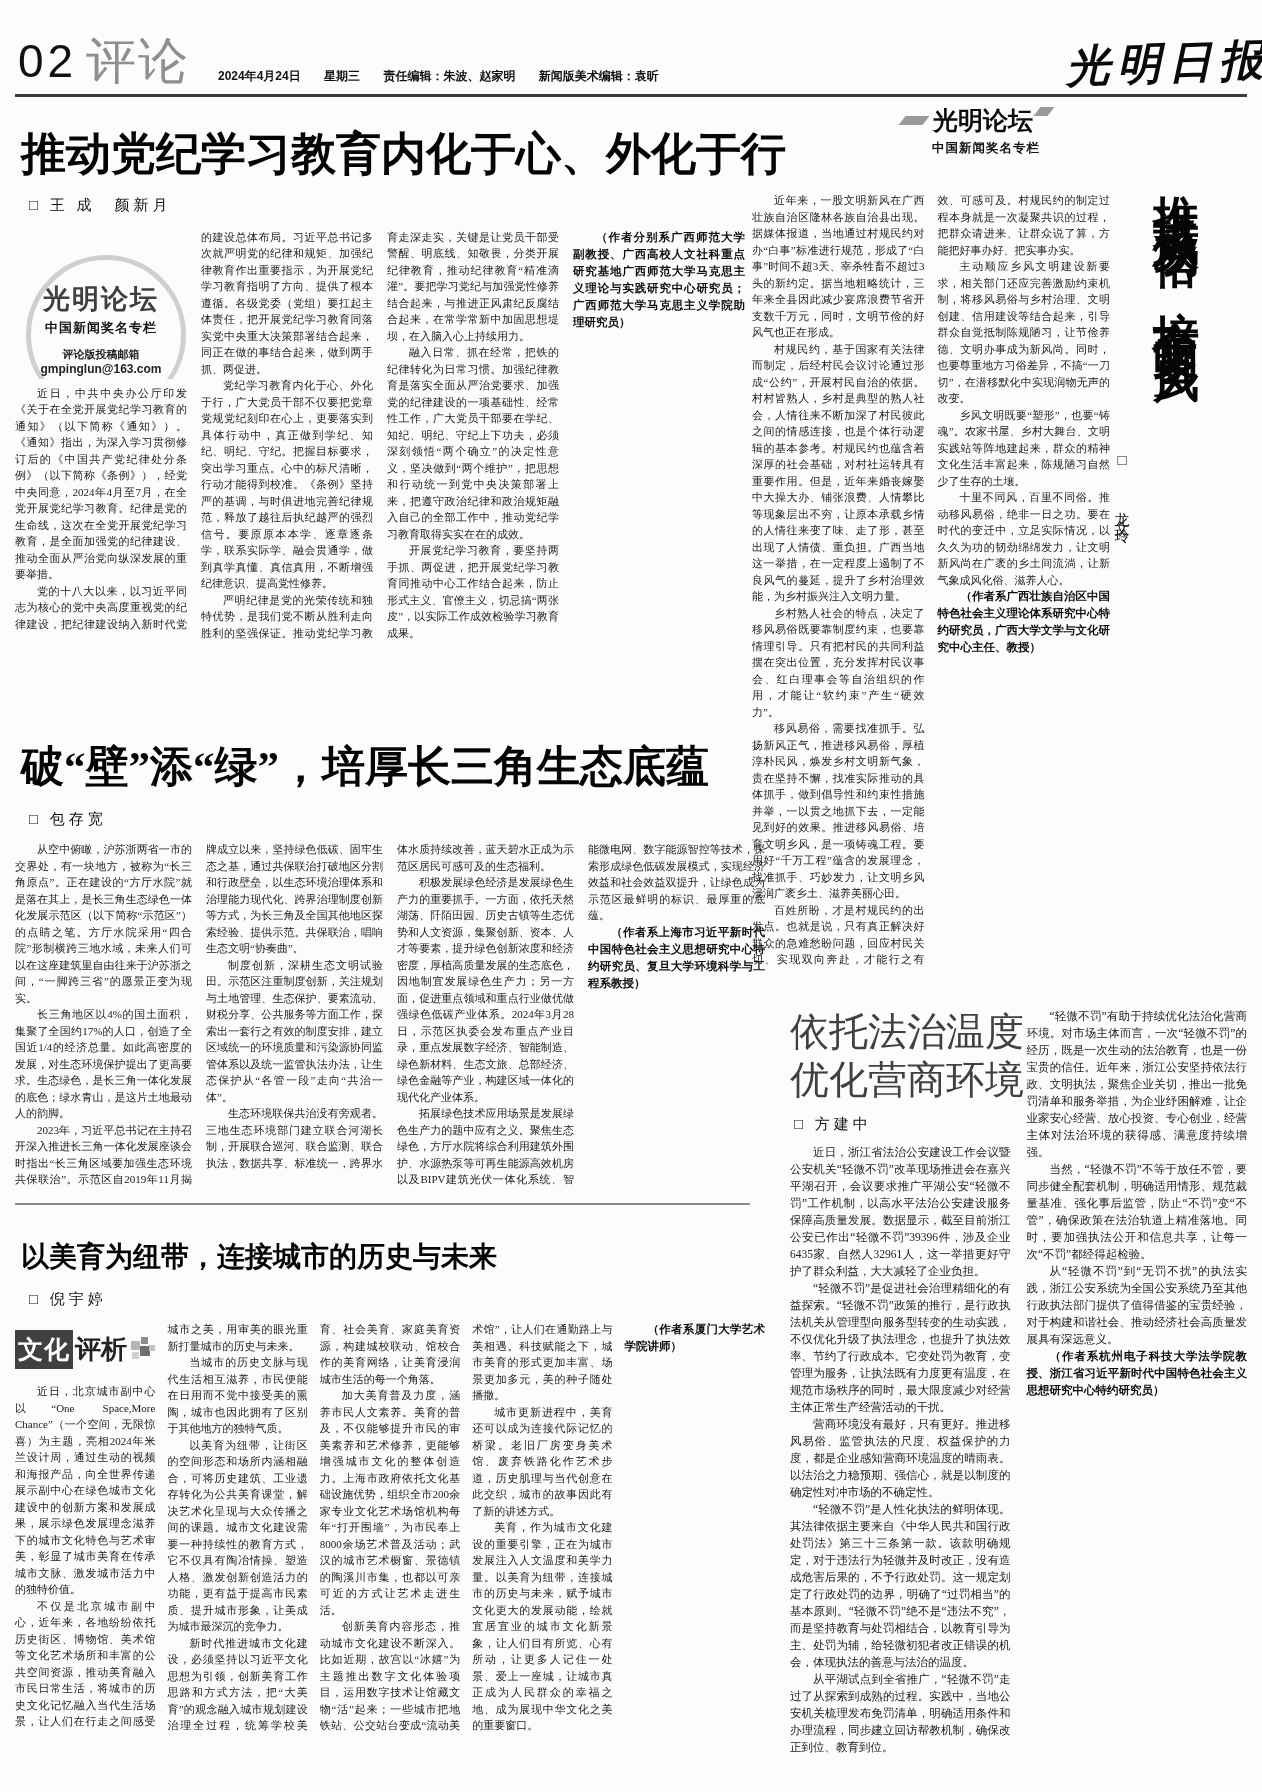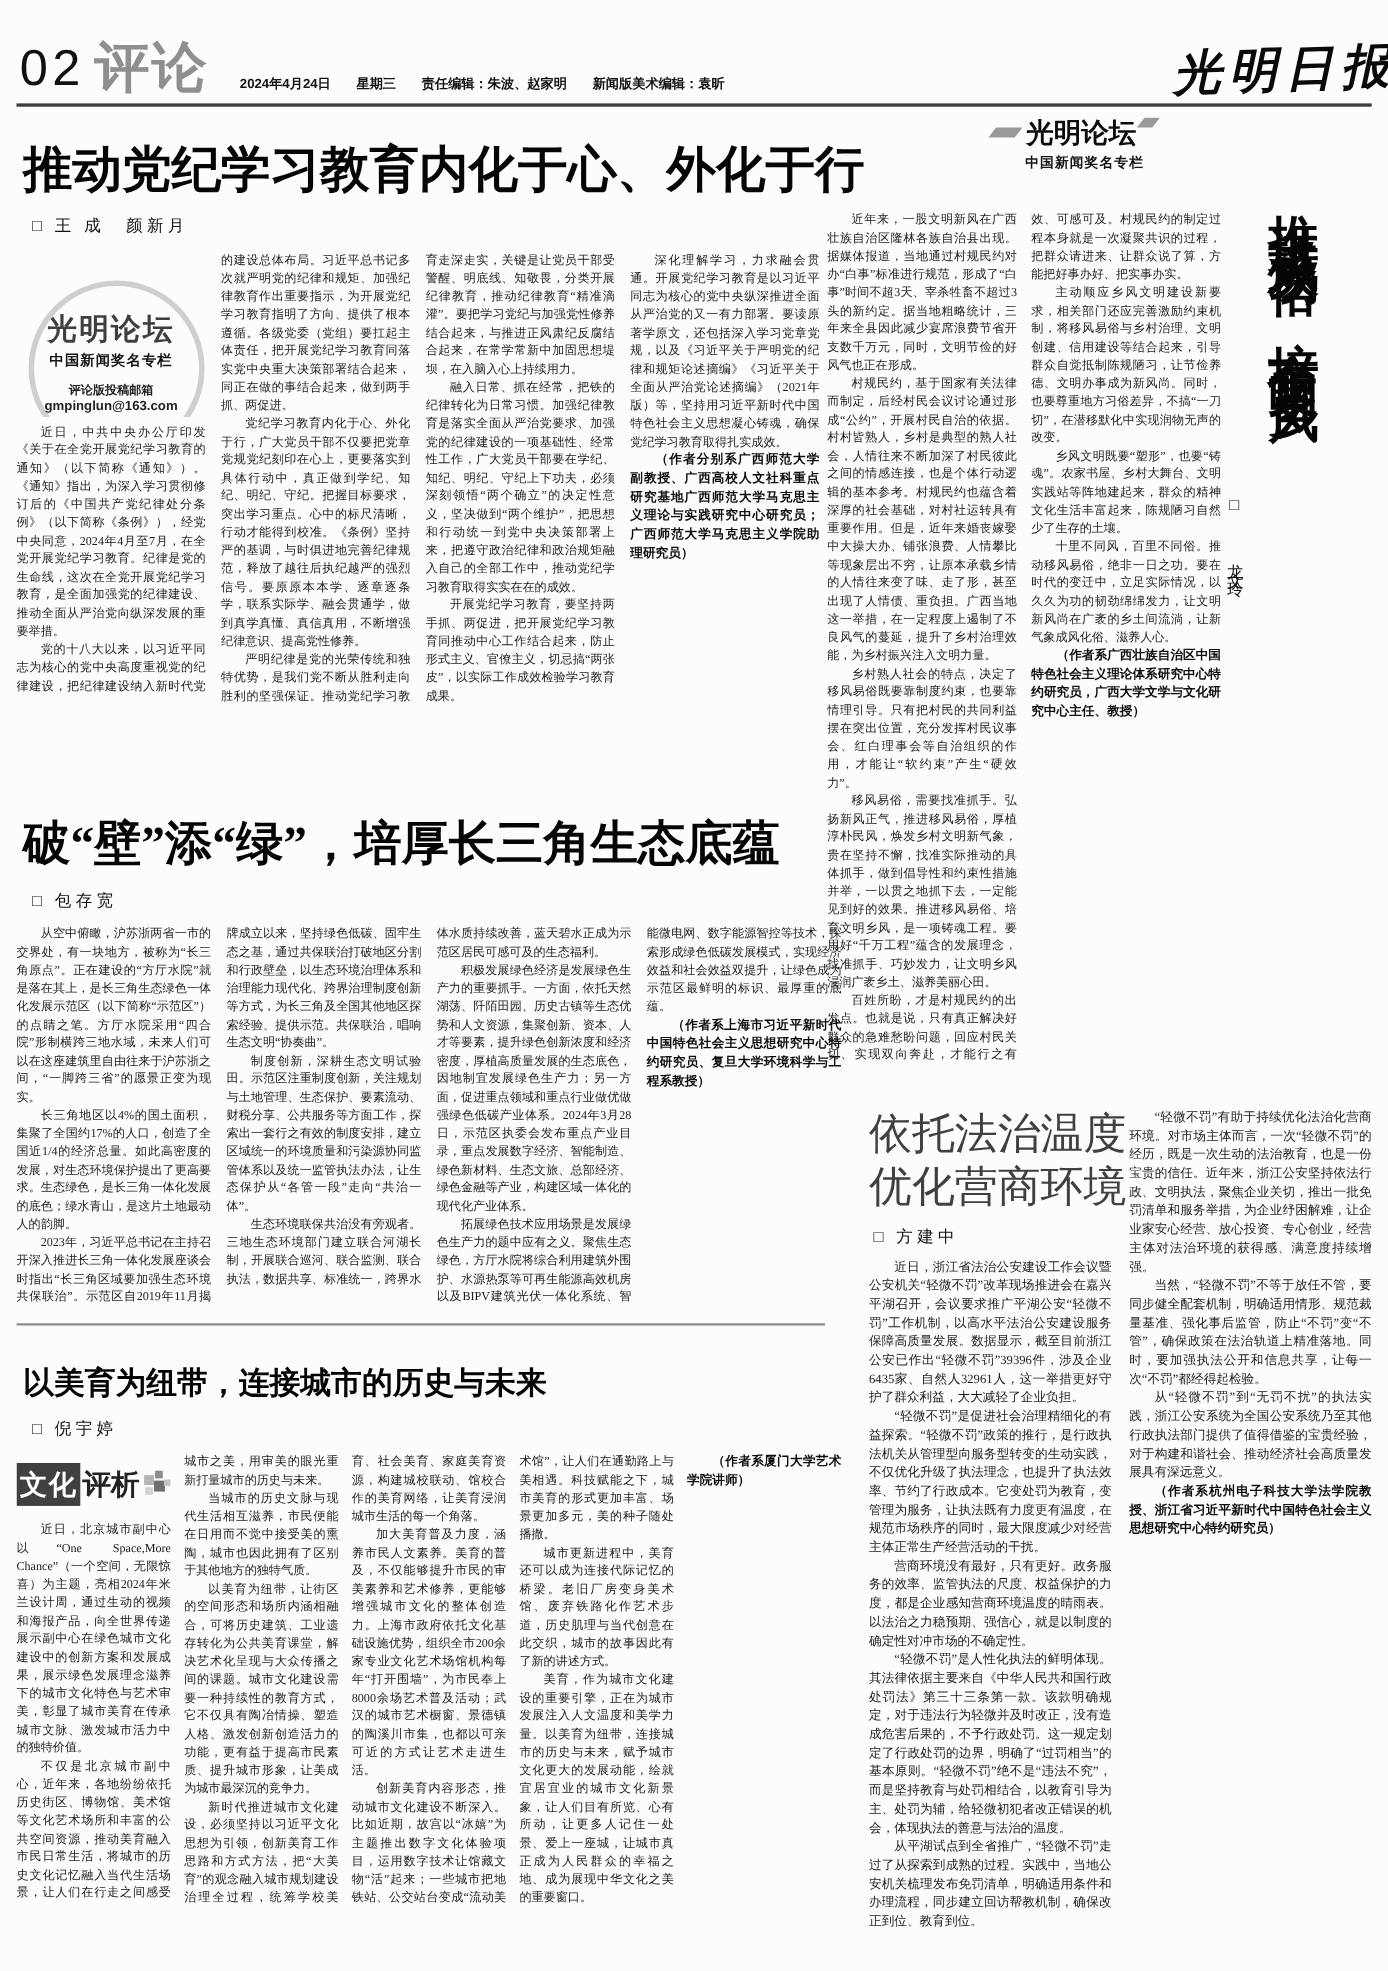--- a/index.html
+++ b/index.html
@@ -2,21 +2,21 @@
 <html><head>
 <meta charset="utf-8">
 <style>
   html,body{margin:0;padding:0;background:#e8e8e8;}
   .page{position:relative;width:1262px;height:1792px;background:#fcfcfa;overflow:hidden;
         font-family:"Liberation Serif","DejaVu Serif",serif;color:#1c1c1c;padding-left:18px;}
   
   .pagenum{position:absolute;left:18px;top:34px;font-family:"Liberation Sans",sans-serif;
            font-size:46px;font-weight:400;letter-spacing:4px;color:#111;}
   .section-title{position:absolute;left:86px;top:28px;font-family:"Liberation Sans",sans-serif;
-           font-size:50px;font-weight:700;color:#8f8f8f;letter-spacing:2px;}
+           font-size:50px;font-weight:400;color:#8f8f8f;letter-spacing:2px;}
   .header-meta{position:absolute;left:182px;top:68px;font-family:"Liberation Sans",sans-serif;
            font-size:12px;font-weight:700;color:#111;white-space:nowrap;margin-left:36px;}
   .header-meta span{margin-right:20px;}
   .masthead{position:absolute;left:1066px;top:34px;font-size:44px;font-weight:700;font-style:italic;
            letter-spacing:7px;color:#0a0a0a;transform:rotate(-2deg);}
   .header-rule{position:absolute;left:15px;top:94px;width:1232px;height:3px;background:#3c3c3c;}
   
   p.bodyp{margin:0;text-indent:2em;text-align:justify;font-size:11px;line-height:16.5px;color:#1b1b1b;}
   p.attr{margin:0;text-indent:2em;text-align:justify;font-size:11.5px;line-height:17px;
          font-family:"Liberation Sans",sans-serif;font-weight:700;color:#0e0e0e;}
@@ -114,21 +114,20 @@
         <div class="luntan-sub">中国新闻奖名专栏</div>
         <div class="luntan-maillabel">评论版投稿邮箱</div>
         <div class="luntan-mail">gmpinglun@163.com</div>
       </aside>
       <p class="bodyp">近日，中共中央办公厅印发《关于在全党开展党纪学习教育的通知》（以下简称《通知》）。《通知》指出，为深入学习贯彻修订后的《中国共产党纪律处分条例》（以下简称《条例》），经党中央同意，2024年4月至7月，在全党开展党纪学习教育。纪律是党的生命线，这次在全党开展党纪学习教育，是全面加强党的纪律建设、推动全面从严治党向纵深发展的重要举措。</p>
       <p class="bodyp">党的十八大以来，以习近平同志为核心的党中央高度重视党的纪律建设，把纪律建设纳入新时代党的建设总体布局。习近平总书记多次就严明党的纪律和规矩、加强纪律教育作出重要指示，为开展党纪学习教育指明了方向、提供了根本遵循。各级党委（党组）要扛起主体责任，把开展党纪学习教育同落实党中央重大决策部署结合起来，同正在做的事结合起来，做到两手抓、两促进。</p>
       <p class="bodyp">党纪学习教育内化于心、外化于行，广大党员干部不仅要把党章党规党纪刻印在心上，更要落实到具体行动中，真正做到学纪、知纪、明纪、守纪。把握目标要求，突出学习重点。心中的标尺清晰，行动才能得到校准。《条例》坚持严的基调，与时俱进地完善纪律规范，释放了越往后执纪越严的强烈信号。要原原本本学、逐章逐条学，联系实际学、融会贯通学，做到真学真懂、真信真用，不断增强纪律意识、提高党性修养。</p>
       <p class="bodyp">严明纪律是党的光荣传统和独特优势，是我们党不断从胜利走向胜利的坚强保证。推动党纪学习教育走深走实，关键是让党员干部受警醒、明底线、知敬畏，分类开展纪律教育，推动纪律教育“精准滴灌”。要把学习党纪与加强党性修养结合起来，与推进正风肃纪反腐结合起来，在常学常新中加固思想堤坝，在入脑入心上持续用力。</p>
       <p class="bodyp">融入日常、抓在经常，把铁的纪律转化为日常习惯。加强纪律教育是落实全面从严治党要求、加强党的纪律建设的一项基础性、经常性工作，广大党员干部要在学纪、知纪、明纪、守纪上下功夫，必须深刻领悟“两个确立”的决定性意义，坚决做到“两个维护”，把思想和行动统一到党中央决策部署上来，把遵守政治纪律和政治规矩融入自己的全部工作中，推动党纪学习教育取得实实在在的成效。</p>
       <p class="bodyp">开展党纪学习教育，要坚持两手抓、两促进，把开展党纪学习教育同推动中心工作结合起来，防止形式主义、官僚主义，切忌搞“两张皮”，以实际工作成效检验学习教育成果。</p>
-      <p class="bodyp">深化理解学习，力求融会贯通。开展党纪学习教育是以习近平同志为核心的党中央纵深推进全面从严治党的又一有力部署。要读原著学原文，还包括深入学习党章党规，以及《习近平关于严明党的纪律和规矩论述摘编》《习近平关于全面从严治党论述摘编》（2021年版）等，坚持用习近平新时代中国特色社会主义思想凝心铸魂，确保党纪学习教育取得扎实成效。</p>
       <p class="attr">（作者分别系广西师范大学副教授、广西高校人文社科重点研究基地广西师范大学马克思主义理论与实践研究中心研究员；广西师范大学马克思主义学院助理研究员）</p>
     </div>
   </section>
 
   <section class="sp">
     <div class="sp-logo">
       <div class="sp-logo-row">
         <span class="sp-slash"></span>
         <span class="sp-brand">光明论坛</span>
         <span class="sp-corner"></span>
@@ -169,21 +168,21 @@
   <div class="rule2"></div>
 
   <section class="law">
     <div class="law-headbox">
       <h1 class="law-head">依托法治温度</h1>
       <h1 class="law-head">优化营商环境</h1>
       <div class="law-byline byline">□ 方建中</div>
     </div>
     <p class="bodyp">近日，浙江省法治公安建设工作会议暨公安机关“轻微不罚”改革现场推进会在嘉兴平湖召开，会议要求推广平湖公安“轻微不罚”工作机制，以高水平法治公安建设服务保障高质量发展。数据显示，截至目前浙江公安已作出“轻微不罚”39396件，涉及企业6435家、自然人32961人，这一举措更好守护了群众利益，大大减轻了企业负担。</p>
     <p class="bodyp">“轻微不罚”是促进社会治理精细化的有益探索。“轻微不罚”政策的推行，是行政执法机关从管理型向服务型转变的生动实践，不仅优化升级了执法理念，也提升了执法效率、节约了行政成本。它变处罚为教育，变管理为服务，让执法既有力度更有温度，在规范市场秩序的同时，最大限度减少对经营主体正常生产经营活动的干扰。</p>
-    <p class="bodyp">营商环境没有最好，只有更好。政务服务的效率、监管执法的尺度、权益保护的力度，都是企业感知营商环境温度的晴雨表。以法治之力稳预期、强信心，就是以制度的确定性对冲市场的不确定性。</p>
+    <p class="bodyp">营商环境没有最好，只有更好。推进移风易俗、监管执法的尺度、权益保护的力度，都是企业感知营商环境温度的晴雨表。以法治之力稳预期、强信心，就是以制度的确定性对冲市场的不确定性。</p>
     <p class="bodyp">“轻微不罚”是人性化执法的鲜明体现。其法律依据主要来自《中华人民共和国行政处罚法》第三十三条第一款。该款明确规定，对于违法行为轻微并及时改正，没有造成危害后果的，不予行政处罚。这一规定划定了行政处罚的边界，明确了“过罚相当”的基本原则。“轻微不罚”绝不是“违法不究”，而是坚持教育与处罚相结合，以教育引导为主、处罚为辅，给轻微初犯者改正错误的机会，体现执法的善意与法治的温度。</p>
     <p class="bodyp">从平湖试点到全省推广，“轻微不罚”走过了从探索到成熟的过程。实践中，当地公安机关梳理发布免罚清单，明确适用条件和办理流程，同步建立回访帮教机制，确保改正到位、教育到位。</p>
     <p class="bodyp">“轻微不罚”有助于持续优化法治化营商环境。对市场主体而言，一次“轻微不罚”的经历，既是一次生动的法治教育，也是一份宝贵的信任。近年来，浙江公安坚持依法行政、文明执法，聚焦企业关切，推出一批免罚清单和服务举措，为企业纾困解难，让企业家安心经营、放心投资、专心创业，经营主体对法治环境的获得感、满意度持续增强。</p>
     <p class="bodyp">当然，“轻微不罚”不等于放任不管，要同步健全配套机制，明确适用情形、规范裁量基准、强化事后监管，防止“不罚”变“不管”，确保政策在法治轨道上精准落地。同时，要加强执法公开和信息共享，让每一次“不罚”都经得起检验。</p>
     <p class="bodyp">从“轻微不罚”到“无罚不扰”的执法实践，浙江公安系统为全国公安系统乃至其他行政执法部门提供了值得借鉴的宝贵经验，对于构建和谐社会、推动经济社会高质量发展具有深远意义。</p>
     <p class="attr">（作者系杭州电子科技大学法学院教授、浙江省习近平新时代中国特色社会主义思想研究中心特约研究员）</p>
   </section>
 
   <section class="a5">
     <h1 class="a5-head">以美育为纽带，连接城市的历史与未来</h1>

